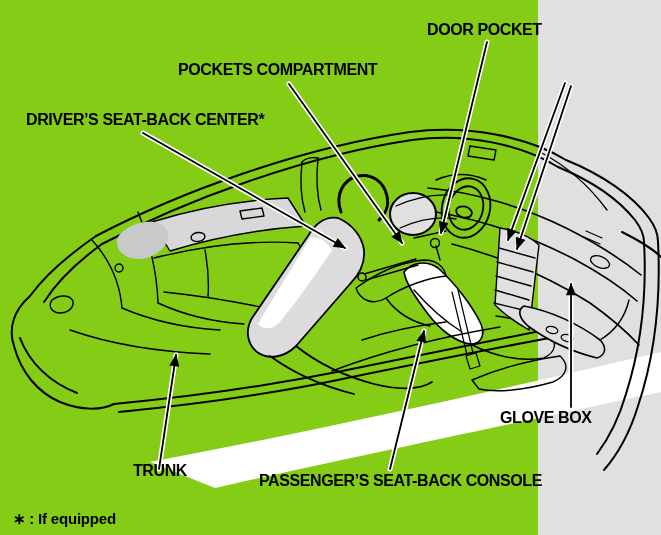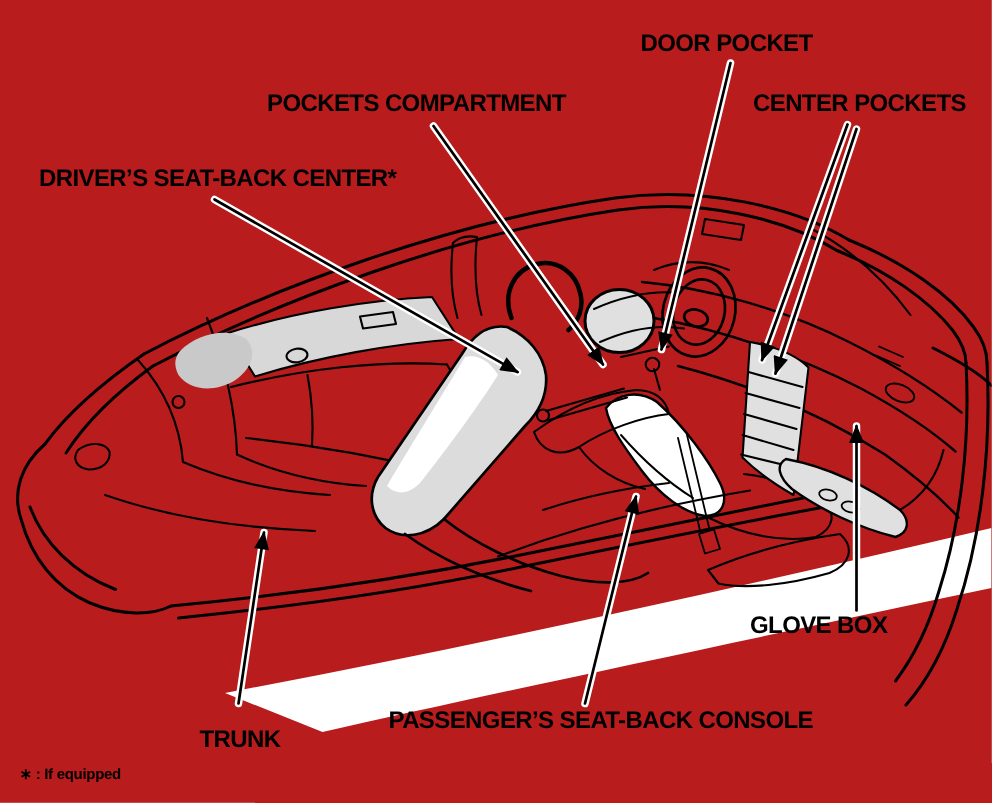--- a/index.html
+++ b/index.html
@@ -1,22 +1,22 @@
 <!DOCTYPE html>
 <html><head>
 <meta charset="utf-8">
 <style>
   html,body{margin:0;padding:0;}
   body{width:661px;height:535px;overflow:hidden;background:#e0e0e0;}
-  .stage{position:relative;width:661px;height:535px;background:#b91c1c;
+  .stage{position:relative;width:538px;height:535px;background:#84cc16;
          font-family:"Liberation Sans",sans-serif;}
   .stage svg{position:absolute;left:0;top:0;}
   .lbl{position:absolute;font-weight:bold;font-size:16px;line-height:1.05;
        letter-spacing:-0.4px;color:#000;white-space:nowrap;}
-  .footnote{position:absolute;font-weight:bold;font-size:10px;color:#000;
+  .footnote{position:absolute;font-weight:bold;font-size:15px;color:#000;
             letter-spacing:-0.2px;white-space:nowrap;}
   path,ellipse,line,circle{vector-effect:non-scaling-stroke;}
 </style>
 </head>
 <body>
 
 <div class="stage">
 
   <svg width="661" height="535" viewBox="0 0 661 535" fill="none" stroke="#000" stroke-width="1.6" stroke-linecap="round" stroke-linejoin="round">
 
@@ -167,20 +167,19 @@
         <line x1="143" y1="133" x2="345" y2="248" marker-end="url(#ah)"></line>
         <line x1="571" y1="407" x2="571" y2="284" marker-end="url(#ah)"></line>
         <line x1="159" y1="469" x2="176" y2="355" marker-end="url(#ah)"></line>
         <line x1="390" y1="469" x2="424" y2="331" marker-end="url(#ah)"></line>
       </g>
     </g>
   </svg>
 
   <div class="lbl" style="left:427px;top:22px;">DOOR POCKET</div>
   <div class="lbl" style="left:178px;top:62px;">POCKETS COMPARTMENT</div>
-  <div class="lbl" style="left:502px;top:62px;">CENTER POCKETS</div>
   <div class="lbl" style="left:26px;top:112px;">DRIVER’S SEAT-BACK CENTER*</div>
   <div class="lbl" style="left:500px;top:410px;">GLOVE BOX</div>
-  <div class="lbl" style="left:133px;top:486px;text-align:center;">TRUNK</div>
+  <div class="lbl" style="left:133px;top:463px;text-align:center;">TRUNK</div>
   <div class="lbl" style="left:259px;top:473px;">PASSENGER’S SEAT-BACK CONSOLE</div>
   <div class="footnote" style="left:13px;top:510px;">∗ :  If equipped</div>
 
 </div>
 
 </body></html>

